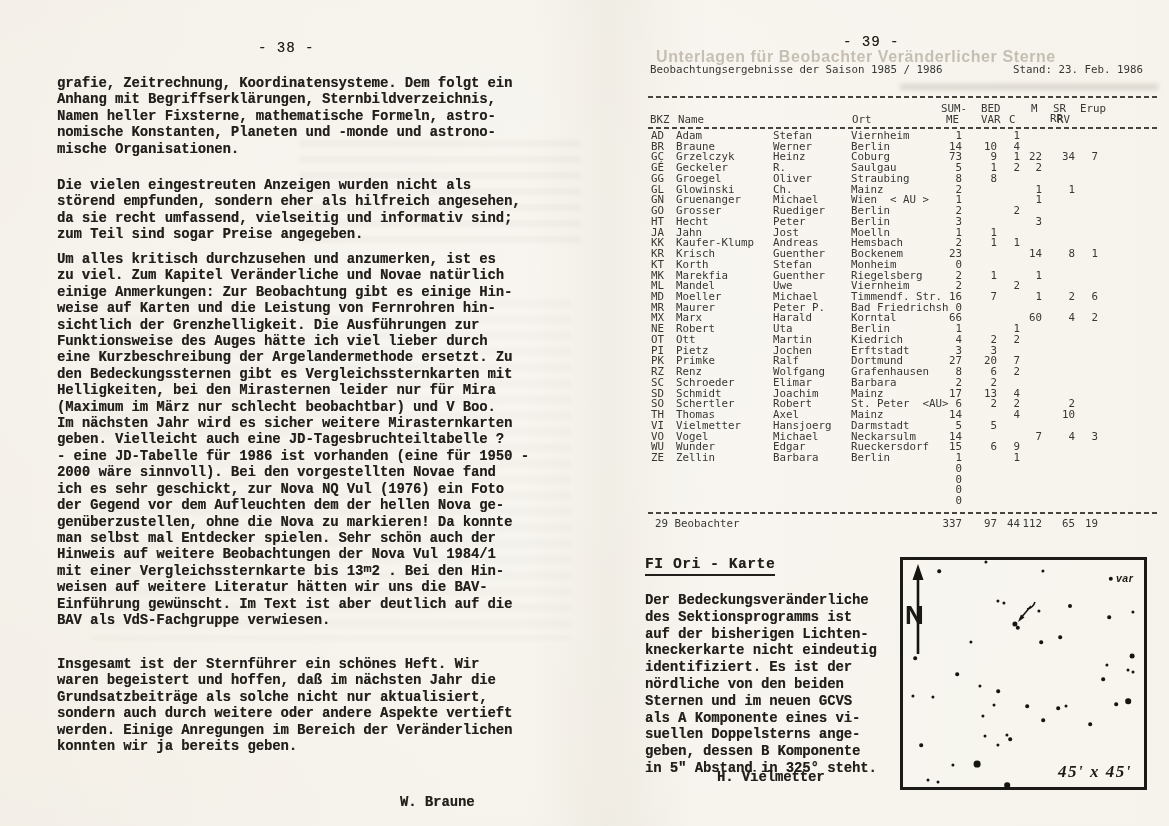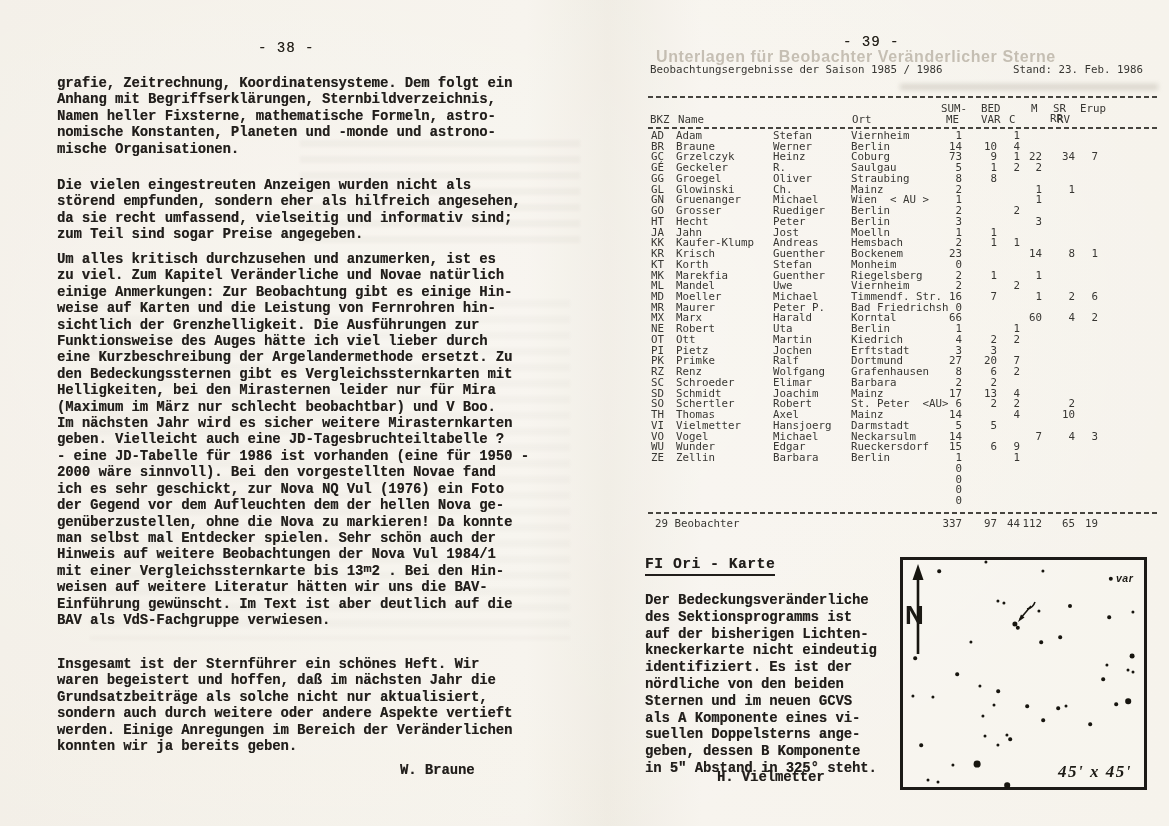--- a/index.html
+++ b/index.html
@@ -88,21 +88,21 @@
 mit einer Vergleichssternkarte bis 13ᵐ2 . Bei den Hin-
 weisen auf weitere Literatur hätten wir uns die BAV-
 Einführung gewünscht. Im Text ist aber deutlich auf die
 BAV als VdS-Fachgruppe verwiesen.</div>
   <div class="tw" style="left:57px;top:657px;width:500px;">Insgesamt ist der Sternführer ein schönes Heft. Wir
 waren begeistert und hoffen, daß im nächsten Jahr die
 Grundsatzbeiträge als solche nicht nur aktualisiert,
 sondern auch durch weitere oder andere Aspekte vertieft
 werden. Einige Anregungen im Bereich der Veränderlichen
 konnten wir ja bereits geben.</div>
-  <div class="tw" style="left:400px;top:763px;">W. Braune</div>
+  <div class="tw" style="left:400px;top:795px;">W. Braune</div>
 
   <div class="pageno" style="left:843px;top:34px;">- 39 -</div>
 
   <div class="bleed" style="left:656px;top:48px;font-size:16px;letter-spacing:.6px;">Unterlagen für Beobachter Veränderlicher Sterne</div>
   <div class="bleed-bar" style="left:900px;top:84px;width:258px;height:6px;"></div>
 
   <div class="dm" style="left:650px;top:64px;">Beobachtungsergebnisse der Saison 1985 / 1986</div>
   <div class="dm" style="left:1013px;top:64px;">Stand: 23. Feb. 1986</div>
 
   <div class="rule" style="left:648px;top:96px;width:510px;"></div>

